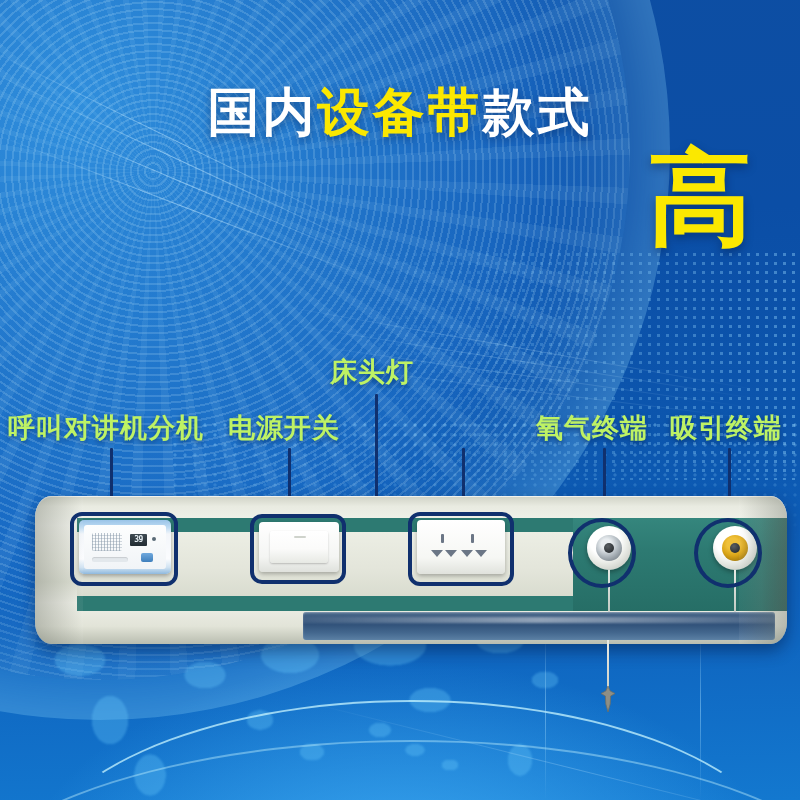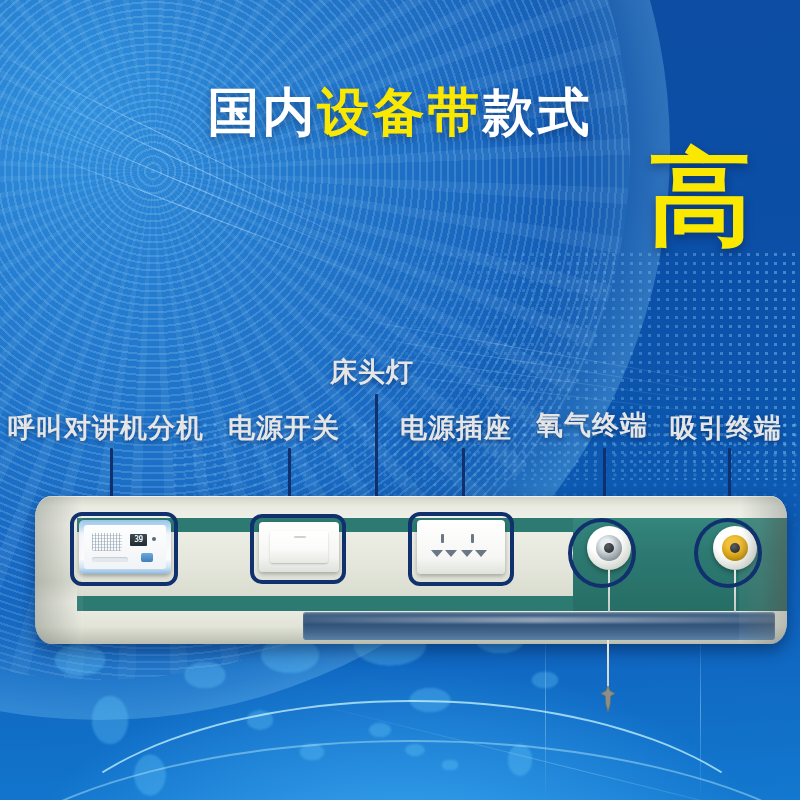--- a/index.html
+++ b/index.html
@@ -108,21 +108,21 @@
     color:#ffffff;text-shadow:0 3px 9px rgba(0,25,70,.45);
   }
   .gao{
     position:absolute;left:648px;top:146px;
     font-weight:bold;font-size:104px;line-height:1;color:#fbe800;
     text-shadow:0 4px 10px rgba(0,20,60,.40);
   }
 
   
   .lbl{
-    position:absolute;font-weight:bold;color:#e5e5e5;font-size:27px;
+    position:absolute;font-weight:bold;color:#bef264;font-size:27px;
     letter-spacing:1px;white-space:nowrap;line-height:1;
     text-shadow:0 2px 5px rgba(0,25,70,.5);
   }
   .lead{position:absolute;width:3px;background:#10306e;border-radius:1px;}
 
   
   #panel{position:absolute;left:35px;top:496px;width:752px;height:148px;}
   .panel-body{
     position:absolute;left:0;top:0;width:752px;height:148px;border-radius:16px/22px;
     background:linear-gradient(180deg,#cfd2c6 0%,#e9ebe1 7%,#f2f3ec 20%,#e6e8dd 46%,#dcdfd2 58%,#eeefe7 72%,#e2e4d8 88%,#b9bdb0 100%);
@@ -268,22 +268,21 @@
   <div class="vline" style="left:700px;"></div>
 
   <div class="headline">
     <span>国内</span><span class="hl">设备带</span><span>款式</span>
   </div>
   <div class="gao">高</div>
 
   <div class="lbl" style="left:228px;top:414px;">电源开关</div>
   <div class="lbl" style="left:8px;top:414px;">呼叫对讲机分机</div>
   <div class="lbl" style="left:330px;top:358px;">床头灯</div>
-  <div class="lbl" style="left:400px;top:414px;">电源插座</div>
-  <div class="lbl" style="left:536px;top:414px;font-family:Liberation Mono, monospace;">氧气终端</div>
+  <div class="lbl" style="left:536px;top:414px;">氧气终端</div>
   <div class="lbl" style="left:670px;top:414px;">吸引终端</div>
 
   <div class="lead" style="left:110px;top:448px;height:78px;"></div>
   <div class="lead" style="left:288px;top:448px;height:78px;"></div>
   <div class="lead" style="left:375px;top:394px;height:216px;"></div>
   <div class="lead" style="left:462px;top:448px;height:78px;"></div>
   <div class="lead" style="left:603px;top:448px;height:78px;"></div>
   <div class="lead" style="left:728px;top:448px;height:78px;"></div>
 
   <div id="panel">

